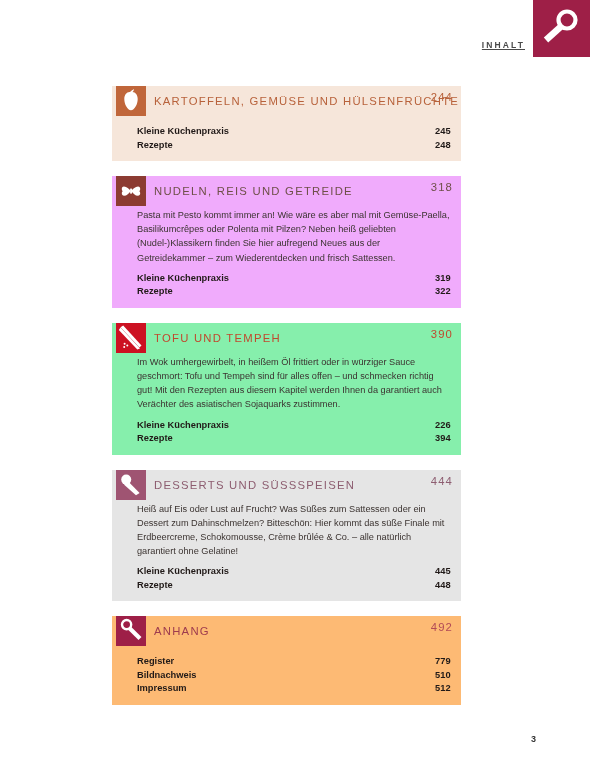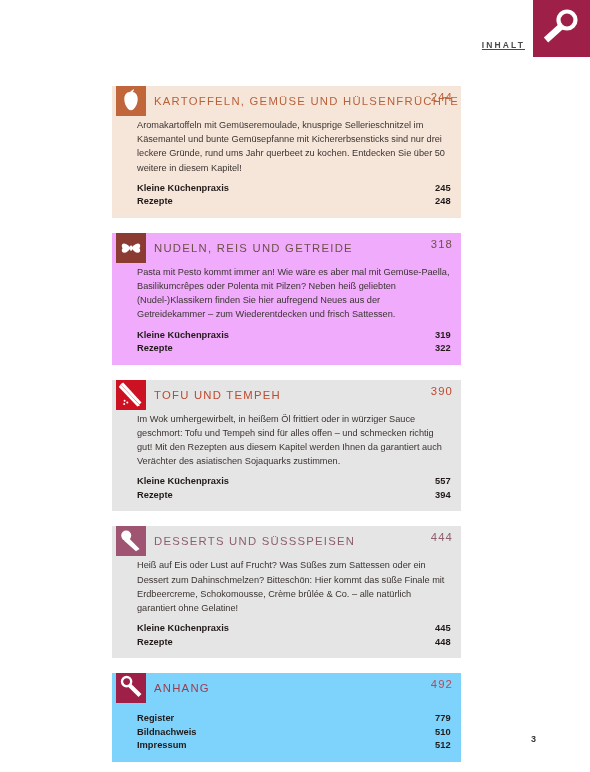--- a/index.html
+++ b/index.html
@@ -140,23 +140,20 @@
       <div class="sect-head">
         <div class="icon-box">
           <svg viewBox="0 0 30 30" width="30" height="30">
             <rect x="0" y="0" width="30" height="30" fill="#c0663a"></rect>
             <path d="M15 5.2c1.1-1.5 3.1-1.9 3.1-1.9s-0.4 1.9-1.6 2.6c2.9 0.2 5.2 2.9 5.2 7.1 0 5.4-3.3 11.2-6.7 11.2S8.3 18.4 8.3 13c0-4.2 2.3-6.9 5.2-7.1 0.4 0 0.9 0 1.5-0.7z" fill="#ffffff"></path>
           </svg>
         </div>
         <div class="sect-title" style="color:#b8623b">KARTOFFELN, GEMÜSE UND HÜLSENFRÜCHTE</div>
         <div class="sect-page" style="color:#b8623b">244</div>
       </div>
-      <div class="sect-desc">
-        <p>Aromakartoffeln mit Gemüseremoulade, knusprige Sellerieschnitzel im Käsemantel und bunte Gemüsepfanne mit Kichererbsensticks sind nur drei leckere Gründe, rund ums Jahr querbeet zu kochen. Entdecken Sie über 50 weitere in diesem Kapitel!</p>
-      </div>
       <div class="entry-list">
         <div class="entry">
           <span class="entry-label">Kleine Küchenpraxis</span>
           <span class="entry-page">245</span>
         </div>
         <div class="entry">
           <span class="entry-label">Rezepte</span>
           <span class="entry-page">248</span>
         </div>
       </div>
@@ -181,42 +178,42 @@
         <div class="entry">
           <span class="entry-label">Kleine Küchenpraxis</span>
           <span class="entry-page">319</span>
         </div>
         <div class="entry">
           <span class="entry-label">Rezepte</span>
           <span class="entry-page">322</span>
         </div>
       </div>
     </div>
-    <div class="section" style="background: #e5e5e5;">
+    <div class="section" style="background: #86efac;">
       <div class="sect-head">
         <div class="icon-box">
           <svg viewBox="0 0 30 30" width="30" height="30">
             <rect x="0" y="0" width="30" height="30" fill="#cc1122"></rect>
             <path d="M4.5 4.2 L7.2 2.6 L25.5 22.6 L23.4 24.4 Z" fill="#ffffff"></path>
             <path d="M2.8 7.0 L4.6 4.6 L24.0 25.6 L21.3 26.6 Z" fill="#ffffff"></path>
             <circle cx="8.6" cy="20.8" r="1.0" fill="#ffffff"></circle>
             <circle cx="11.3" cy="22.6" r="1.0" fill="#ffffff"></circle>
             <circle cx="8.2" cy="24.0" r="1.0" fill="#ffffff"></circle>
           </svg>
         </div>
         <div class="sect-title" style="color:#c0492e">TOFU UND TEMPEH</div>
         <div class="sect-page" style="color:#c0492e">390</div>
       </div>
       <div class="sect-desc">
         <p>Im Wok umhergewirbelt, in heißem Öl frittiert oder in würziger Sauce geschmort: Tofu und Tempeh sind für alles offen – und schmecken richtig gut! Mit den Rezepten aus diesem Kapitel werden Ihnen da garantiert auch Verächter des asiatischen Sojaquarks zustimmen.</p>
       </div>
       <div class="entry-list">
         <div class="entry">
           <span class="entry-label">Kleine Küchenpraxis</span>
-          <span class="entry-page">557</span>
+          <span class="entry-page">226</span>
         </div>
         <div class="entry">
           <span class="entry-label">Rezepte</span>
           <span class="entry-page">394</span>
         </div>
       </div>
     </div>
     <div class="section" style="background: #e5e5e5;">
       <div class="sect-head">
         <div class="icon-box">
@@ -236,21 +233,21 @@
         <div class="entry">
           <span class="entry-label">Kleine Küchenpraxis</span>
           <span class="entry-page">445</span>
         </div>
         <div class="entry">
           <span class="entry-label">Rezepte</span>
           <span class="entry-page">448</span>
         </div>
       </div>
     </div>
-    <div class="section" style="background: #7dd3fc;">
+    <div class="section" style="background: #fdba74;">
       <div class="sect-head">
         <div class="icon-box">
           <svg viewBox="0 0 30 30" width="30" height="30">
             <rect x="0" y="0" width="30" height="30" fill="#9e1f47"></rect>
             <circle cx="10.6" cy="8.6" r="4.6" fill="none" stroke="#ffffff" stroke-width="2.4"></circle>
             <line x1="13.6" y1="12.2" x2="24.0" y2="22.4" stroke="#ffffff" stroke-width="4.2"></line>
           </svg>
         </div>
         <div class="sect-title" style="color:#9e3b4e">ANHANG</div>
         <div class="sect-page" style="color:#b24a56">492</div>

